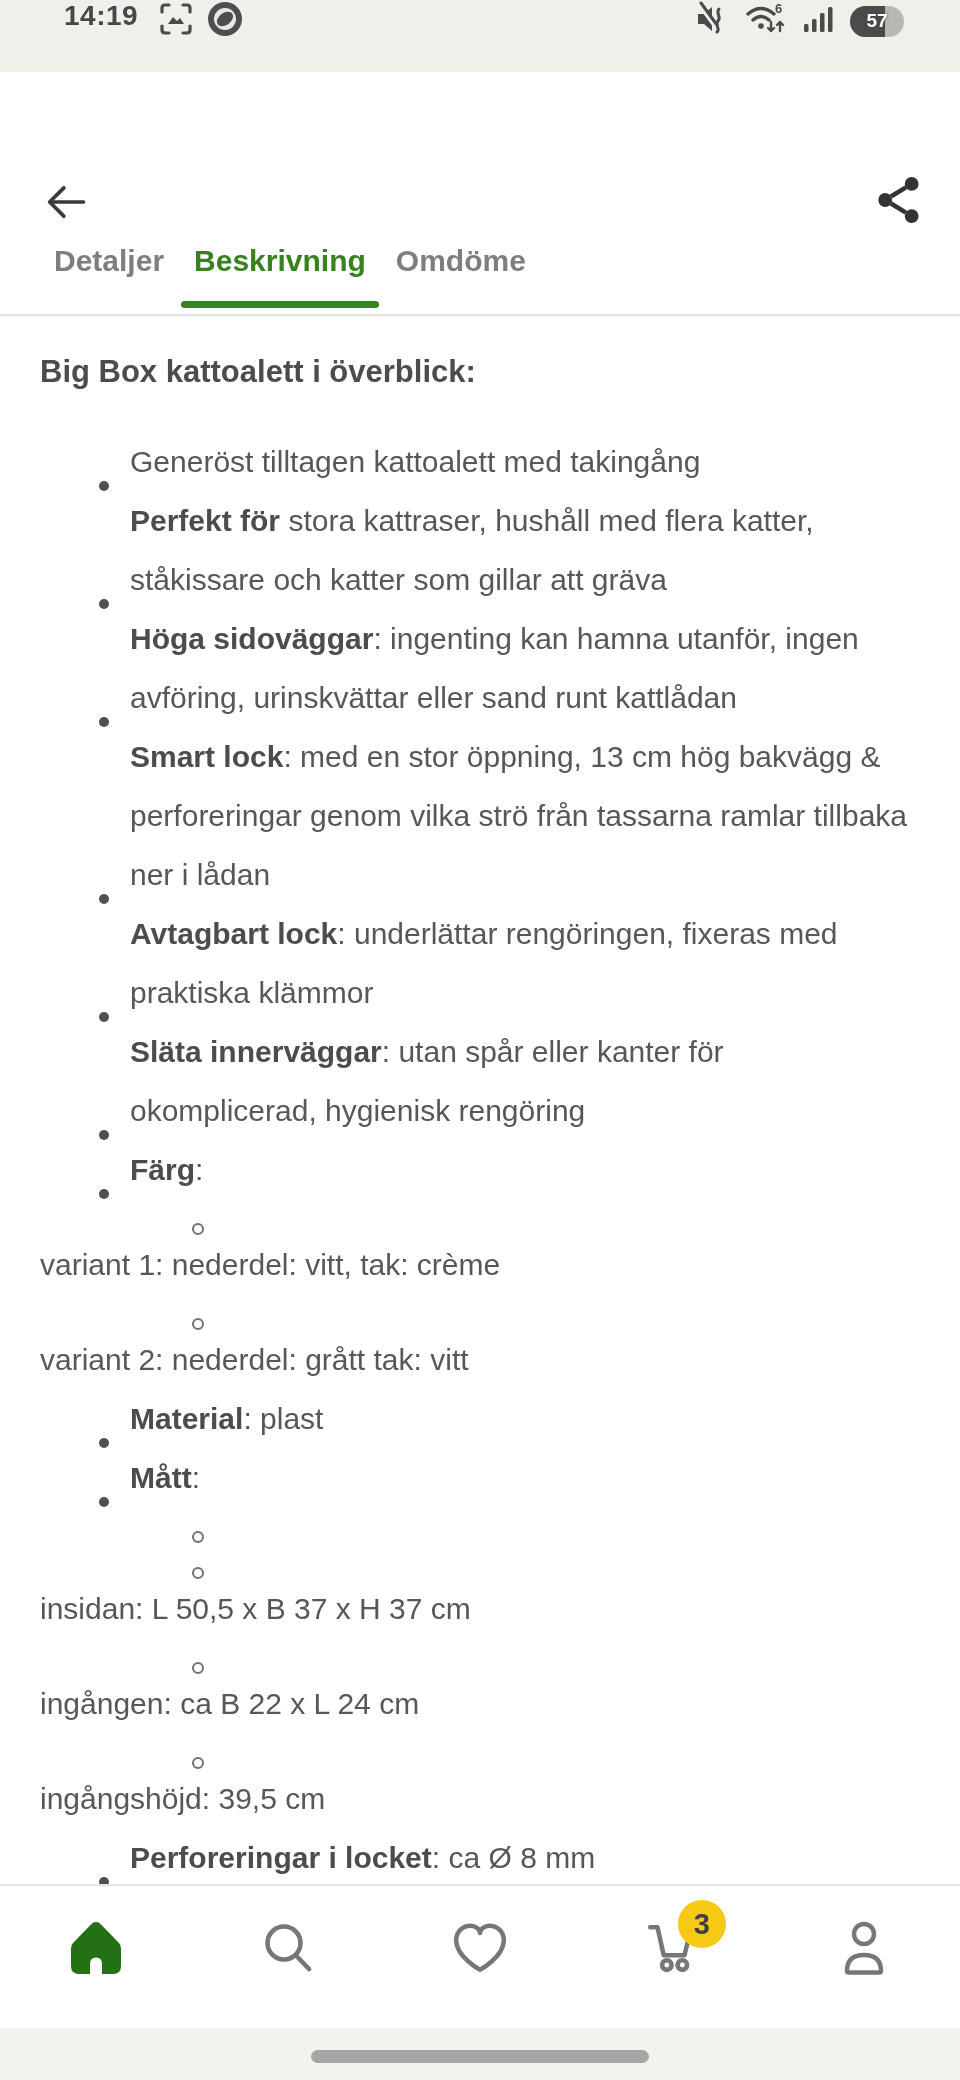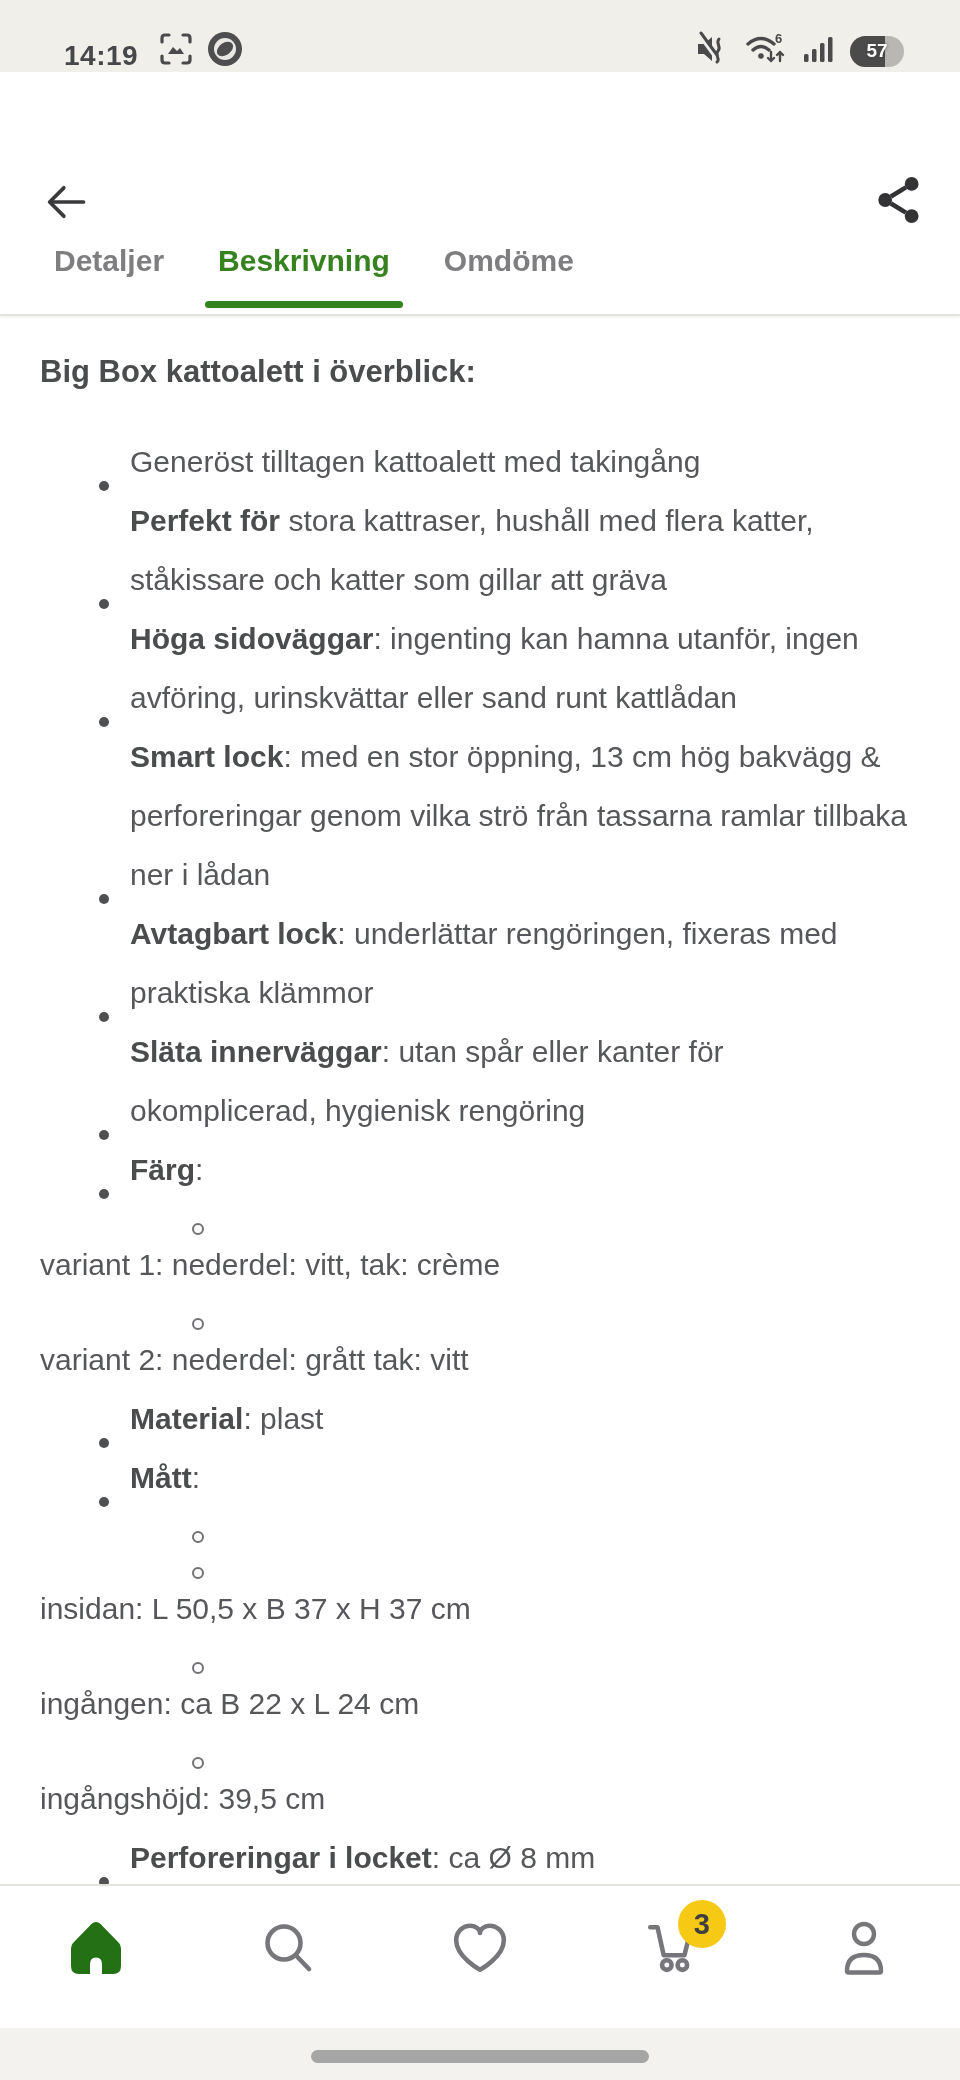--- a/index.html
+++ b/index.html
@@ -6,21 +6,21 @@
   html,body { background:#ffffff; }
   body { font-family: "Liberation Sans", sans-serif; }
   .phone {
     position: relative; width: 960px; height: 2080px;
     background: #ffffff; overflow: hidden; margin: 0 auto;
   }
 
   
   .status-bar {
     position: absolute; top:0; left:0; right:0; height:72px;
-    background:#F1EFEA; display:flex; align-items:flex-end;
+    background:#F1EFEA; display:flex; align-items:flex-start;
     padding:0 56px 0 64px; color:#46474B;
   }
   .sb-time { font-size:28px; font-weight:700; letter-spacing:.5px; }
   .sb-notifs { display:flex; align-items:center; gap:12px; margin-left:20px; }
   .sb-spacer { flex:1; }
   .sb-right { display:flex; align-items:center; gap:14px; }
   .battery-pill {
     position:relative; width:54px; height:31px; border-radius:16px;
     background:#B9B7B3; overflow:hidden;
   }
@@ -32,21 +32,21 @@
   }
 
   
   .app-header { position:absolute; top:74px; left:0; right:0; height:166px; background:#fff; }
   .back-btn { position:absolute; left:42px; top:104px; width:48px; height:48px; cursor:pointer; }
   .share-btn { position:absolute; right:38px; top:100px; width:46px; height:52px; cursor:pointer; }
 
   
   .tabs-row {
     position:absolute; top:240px; left:0; right:0; height:76px;
-    display:flex; align-items:flex-start; gap:54px; padding-left:54px;
+    display:flex; align-items:flex-start; gap:30px; padding-left:54px;
     border-bottom:2px solid #E5E3DE;
     box-shadow:0 3px 4px rgba(0,0,0,0.05);
     background:#fff;
   }
   .tab { position:relative; font-size:30px; font-weight:600; color:#7E7E80;
          padding:4px 0 34px 0; cursor:pointer; }
   .tab.active { color:#35821F; }
   .tab-underline {
     position:absolute; left:-13px; right:-13px; bottom:4px; height:7px;
     border-radius:4px; background:#35821F;

